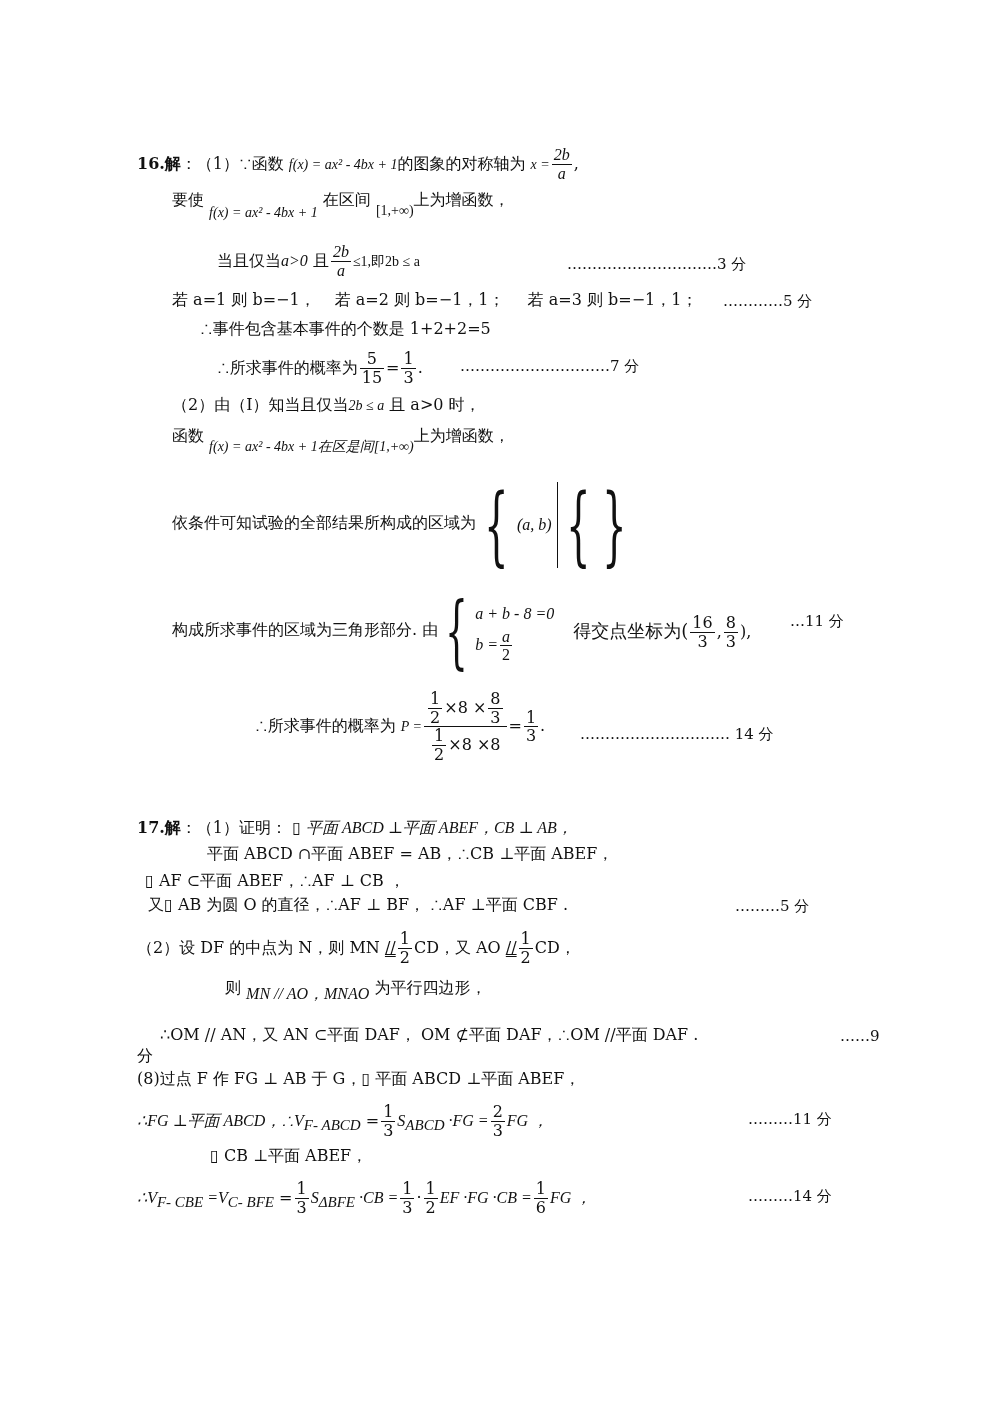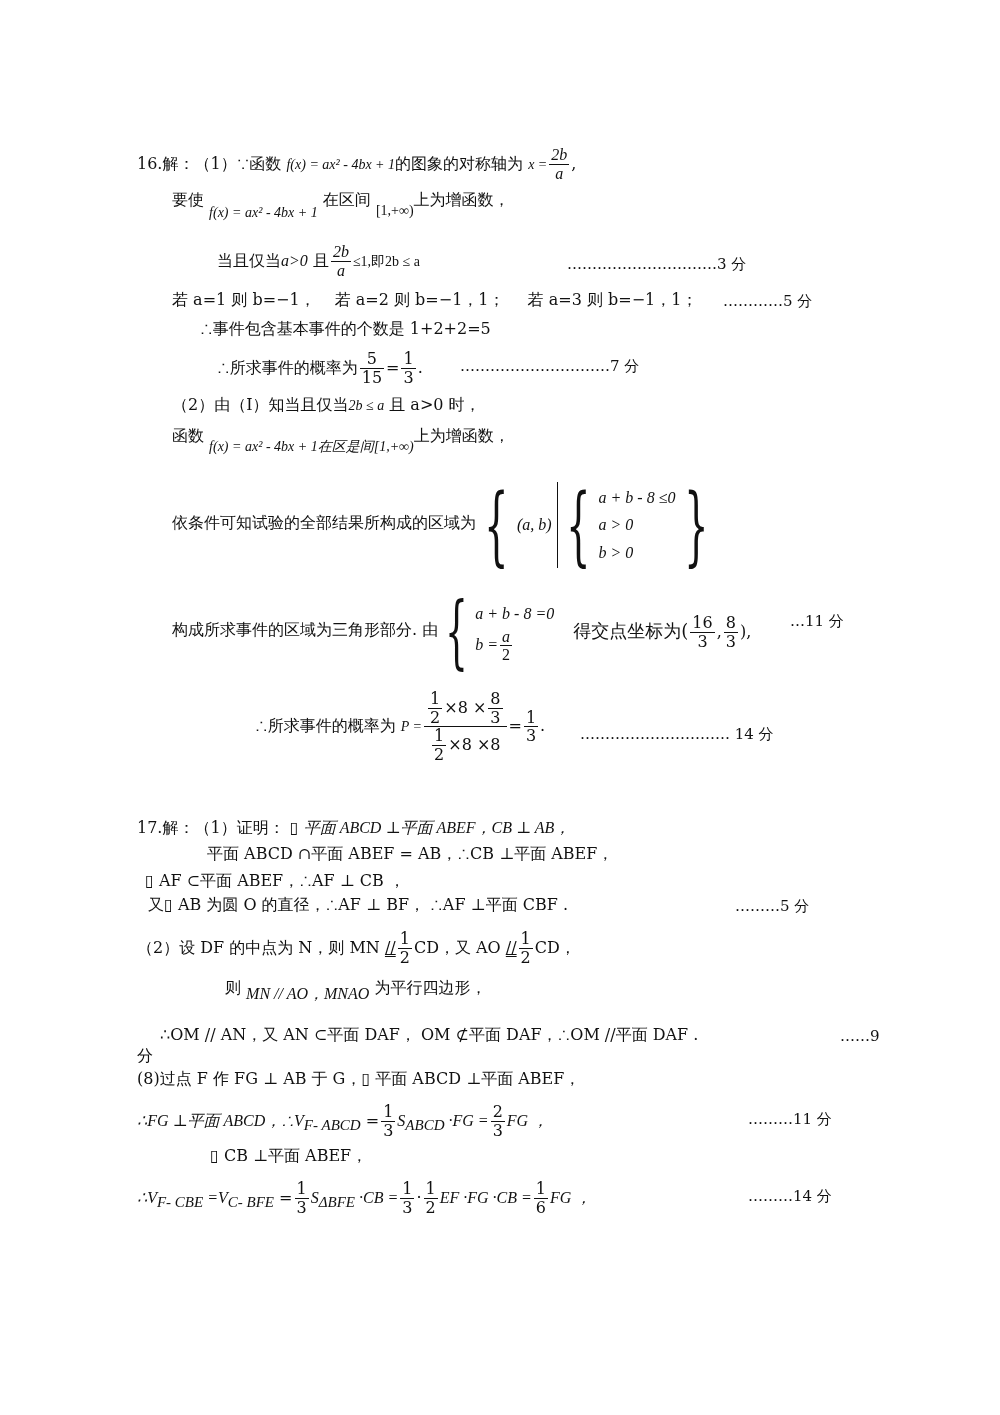--- a/index.html
+++ b/index.html
@@ -2,21 +2,21 @@
 <html><head>
 <meta charset="utf-8">
 <style>
   html, body { margin: 0; padding: 0; background: #ffffff; }
   body { width: 1000px; height: 1415px; position: relative; overflow: hidden;
          font-family: "DejaVu Serif", "Liberation Serif", serif; color: #111; font-size: 16px; }
   .line { position: absolute; white-space: nowrap; line-height: 1; }
   .m { font-family: "Liberation Serif", "DejaVu Serif", serif; font-style: italic; font-size: 14px; }
   .mi { font-family: "Liberation Serif", "DejaVu Serif", serif; font-style: italic; }
   .up { font-style: normal; }
-  .b { font-weight: normal; }
+  .b { font-weight: bold; }
   .frac { display: inline-block; vertical-align: middle; text-align: center; margin: 0 2px; }
   .frac > span { display: block; line-height: 1.1; padding: 0 2px; }
   .frac > .num { border-bottom: 1px solid #111; }
   .score { position: absolute; white-space: nowrap; font-size: 15px; }
   sub { font-size: 15px; }
   .brace { display: inline-block; vertical-align: middle; font-family: "DejaVu Serif", serif; font-weight: 100; }
   .sys { display: inline-block; vertical-align: middle; line-height: 1.7; }
   .bar { display: inline-block; width: 1px; background: #111; vertical-align: middle; }
   .uline { text-decoration: underline; text-decoration-style: double; }
 </style>
@@ -65,25 +65,20 @@
   <span>函数</span>
   <span class="m" style="position:relative; top:10px;">f(x) = ax² - 4bx + 1在区是间[1,+∞)</span><span>上为增函数，</span>
 </div>
 
 <div class="line" style="left:172px; top:482px;">
   <span style="position:relative; top:-2px;">依条件可知试验的全部结果所构成的区域为</span>
   <span class="brace" style="font-size:86px; transform:scaleX(0.45); margin:0 -12px;">{</span>
   <span class="mi">(a, b)</span>
   <span class="bar" style="height:86px;"></span>
   <span class="brace" style="font-size:86px; transform:scaleX(0.45); margin:0 -12px;">{</span>
-  <span class="sys mi">
-    <span style="display:block;">a + b - 8 ≤0</span>
-    <span style="display:block;">a &gt; 0</span>
-    <span style="display:block;">b &gt; 0</span>
-  </span>
   <span class="brace" style="font-size:86px; transform:scaleX(0.45); margin:0 -12px;">}</span>
 </div>
 
 <div class="line" style="left:172px; top:592px;">
   <span style="position:relative; top:-2px;">构成所求事件的区域为三角形部分. 由</span>
   <span class="brace" style="font-size:80px; transform:scaleX(0.45); margin:0 -12px;">{</span>
   <span class="sys mi">
     <span style="display:block;">a + b - 8 =0</span>
     <span style="display:block;"><span>b =</span><span class="frac" style="font-style:normal"><span class="num mi">a</span><span>2</span></span></span>
   </span>

